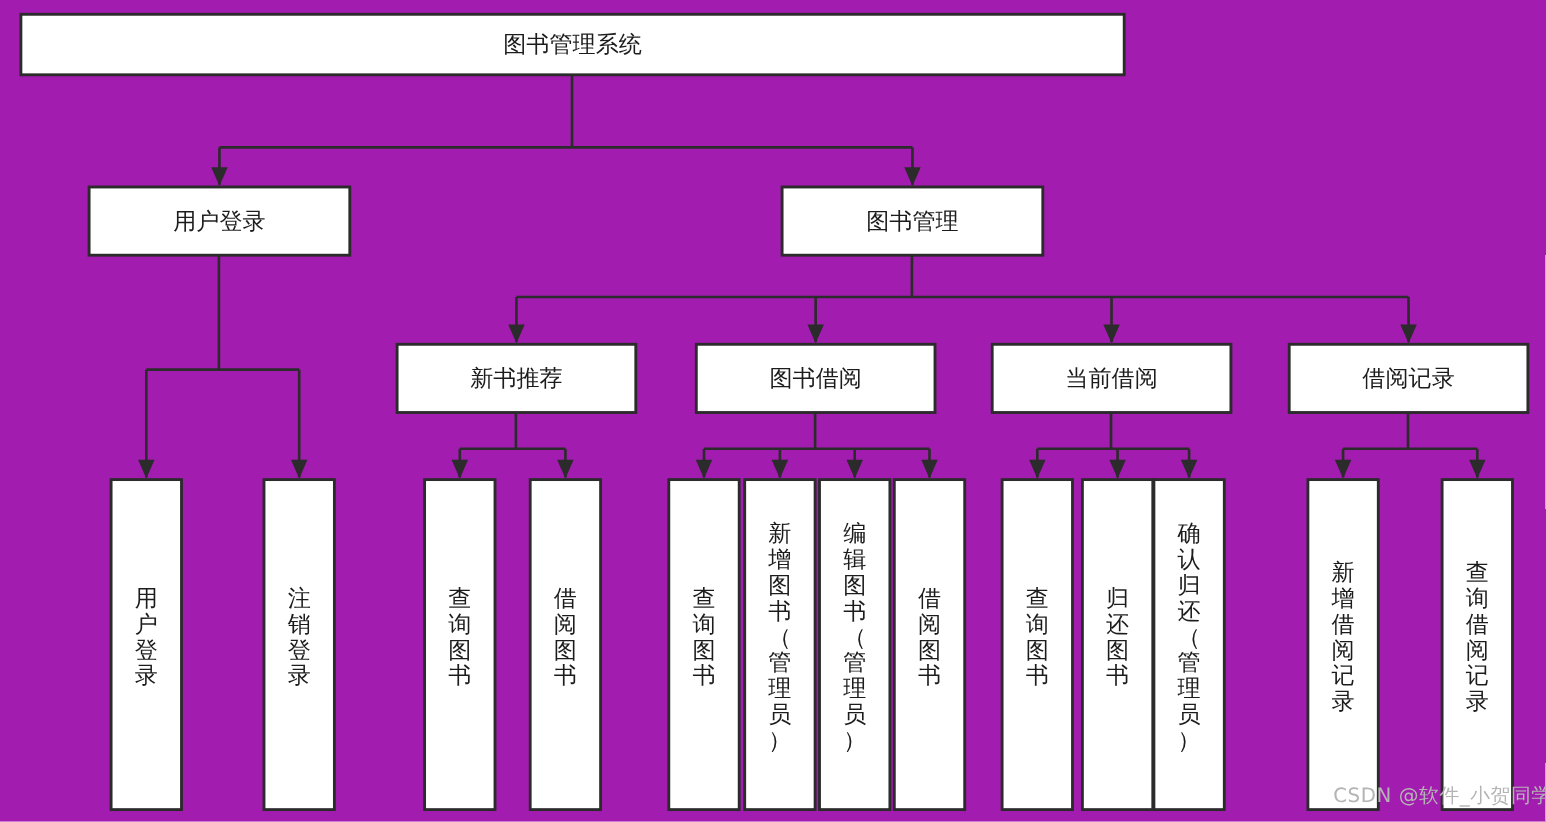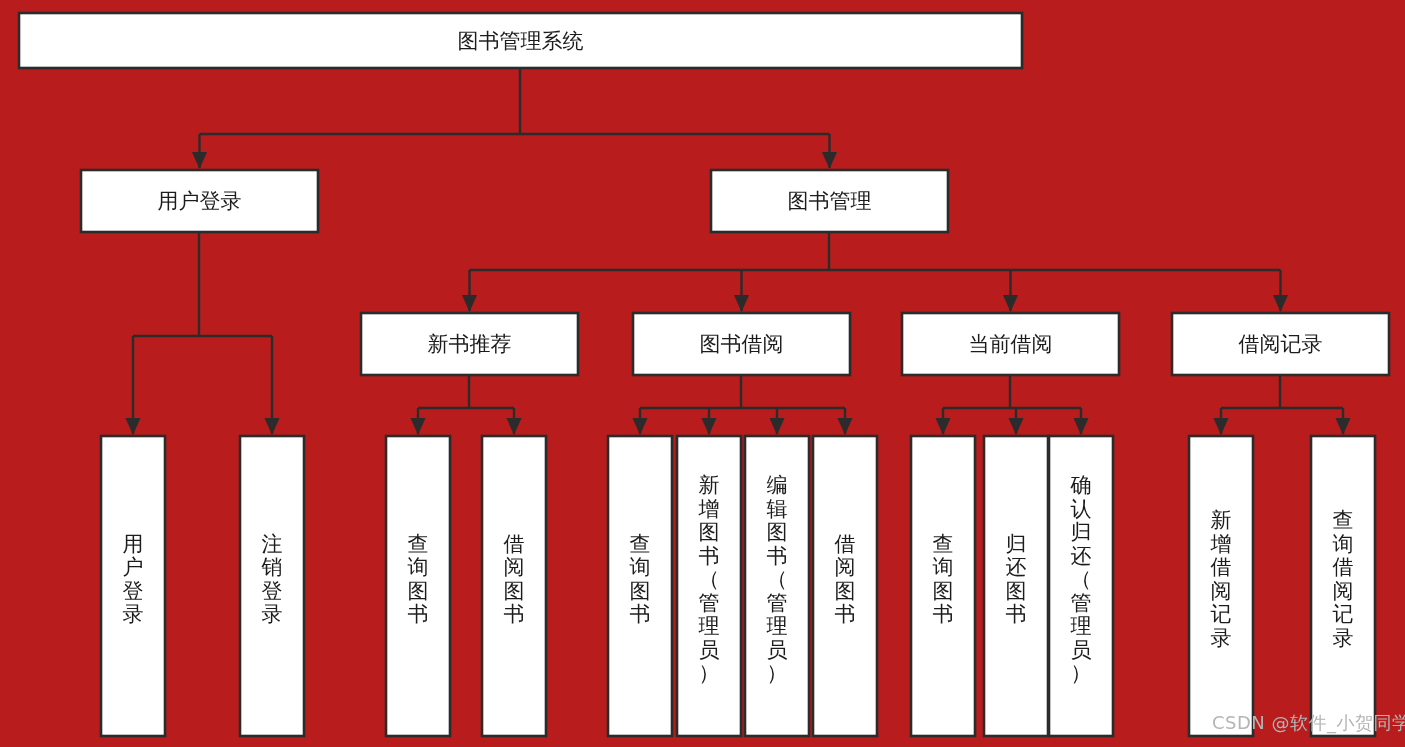--- a/index.html
+++ b/index.html
@@ -10,21 +10,21 @@
   body {
     width: 1405px;
     height: 747px;
     font-family: "DejaVu Sans", "Liberation Sans", sans-serif;
     overflow: hidden;
   }
   #diagram-root {
     position: relative;
     width: 1405px;
     height: 747px;
-    background: #b91c1c;
+    background: #a21caf;
   }
   svg#tree-svg {
     position: absolute;
     left: 0;
     top: 0;
     width: 1405px;
     height: 747px;
     display: block;
   }
   .node-box {

